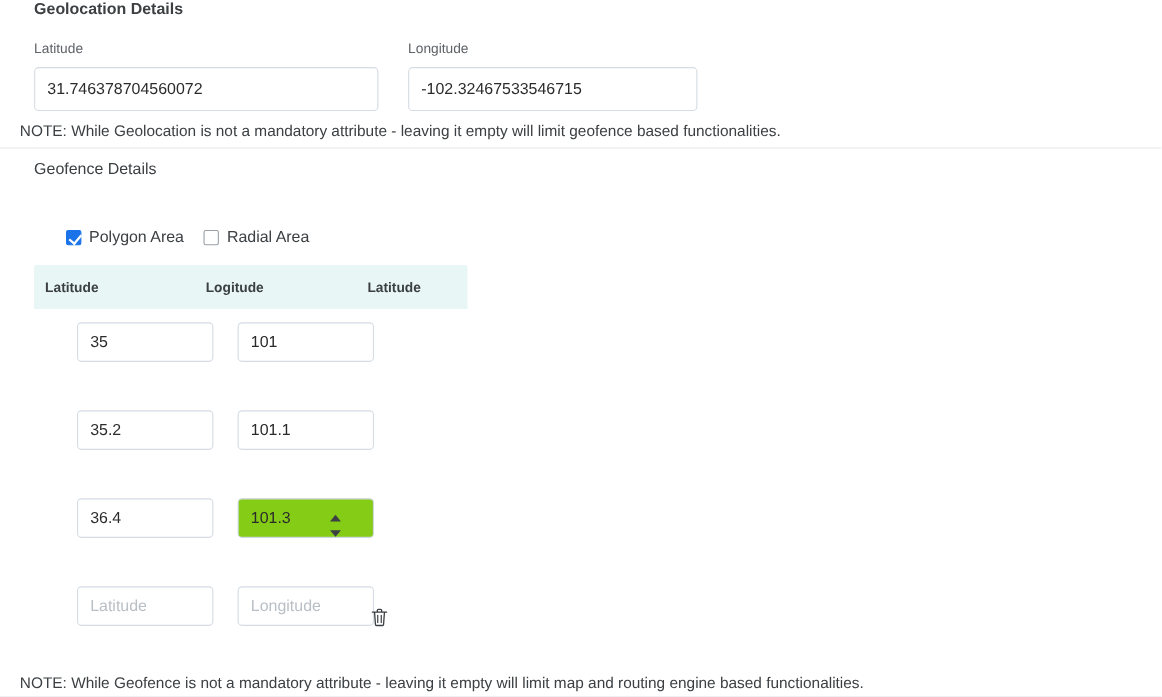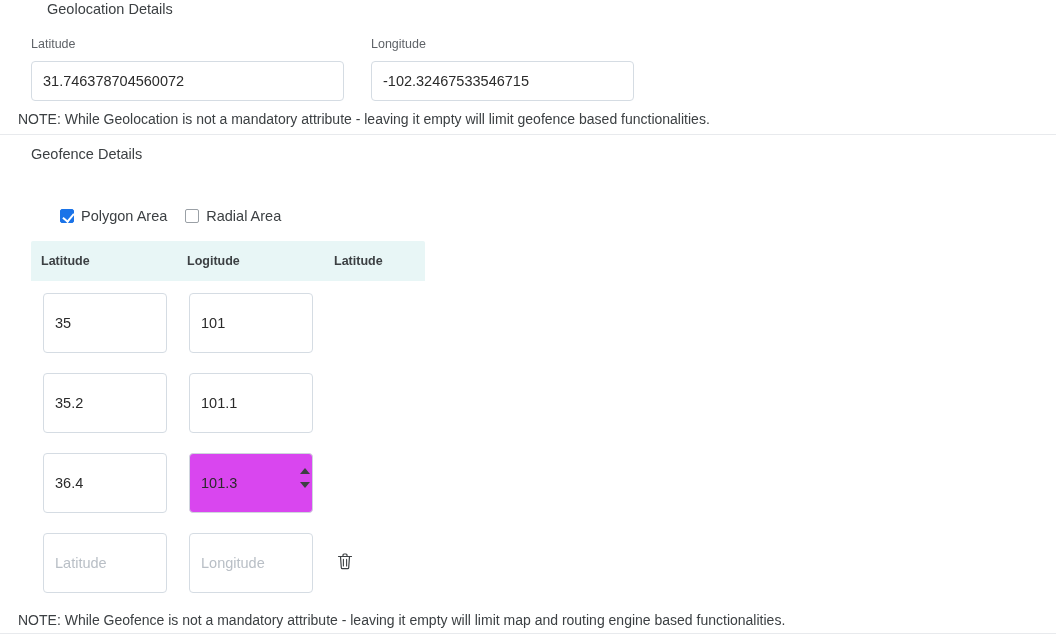--- a/index.html
+++ b/index.html
@@ -17,21 +17,21 @@
     height: 634px;
     background: #fff;
   }
 
   
   .section-title {
     font-size: 14.5px;
     color: #3c4043;
     padding-left: 31px;
   }
-  #geoloc-title { position: absolute; top: 1px; left: 16px; }
+  #geoloc-title { position: absolute; top: 1px; left: 0; font-weight: bold; }
 
   .field-label {
     position: absolute;
     font-size: 12.5px;
     color: #5f6368;
   }
   #lat-label { top: 37px; left: 31px; }
   #lon-label { top: 37px; left: 371px; }
 
   .text-input {
@@ -121,33 +121,34 @@
     font-weight: bold;
     color: #3c4043;
   }
   #th-lat { left: 10px; }
   #th-lon { left: 156px; }
   #th-act { left: 303px; }
 
   .cell-input {
     position: absolute;
     width: 124px;
-    height: 60px;
+    height: 36px;
     border: 1px solid #d5dce3;
     border-radius: 4px;
     background: #fff;
     font-family: "Liberation Sans", sans-serif;
     font-size: 14.5px;
     color: #2b2b2b;
     padding: 0 11px;
     outline: none;
+    margin-left: 27px;
   }
   .cell-input::placeholder { color: #b9bfc6; }
   .cell-input.focused {
-    background: #d946ef;
+    background: #84cc16;
     border-color: #cfd6dd;
     padding-right: 16px;
   }
 
   .spinner {
     position: absolute;
     width: 12px;
     height: 20px;
     pointer-events: auto;
   }

